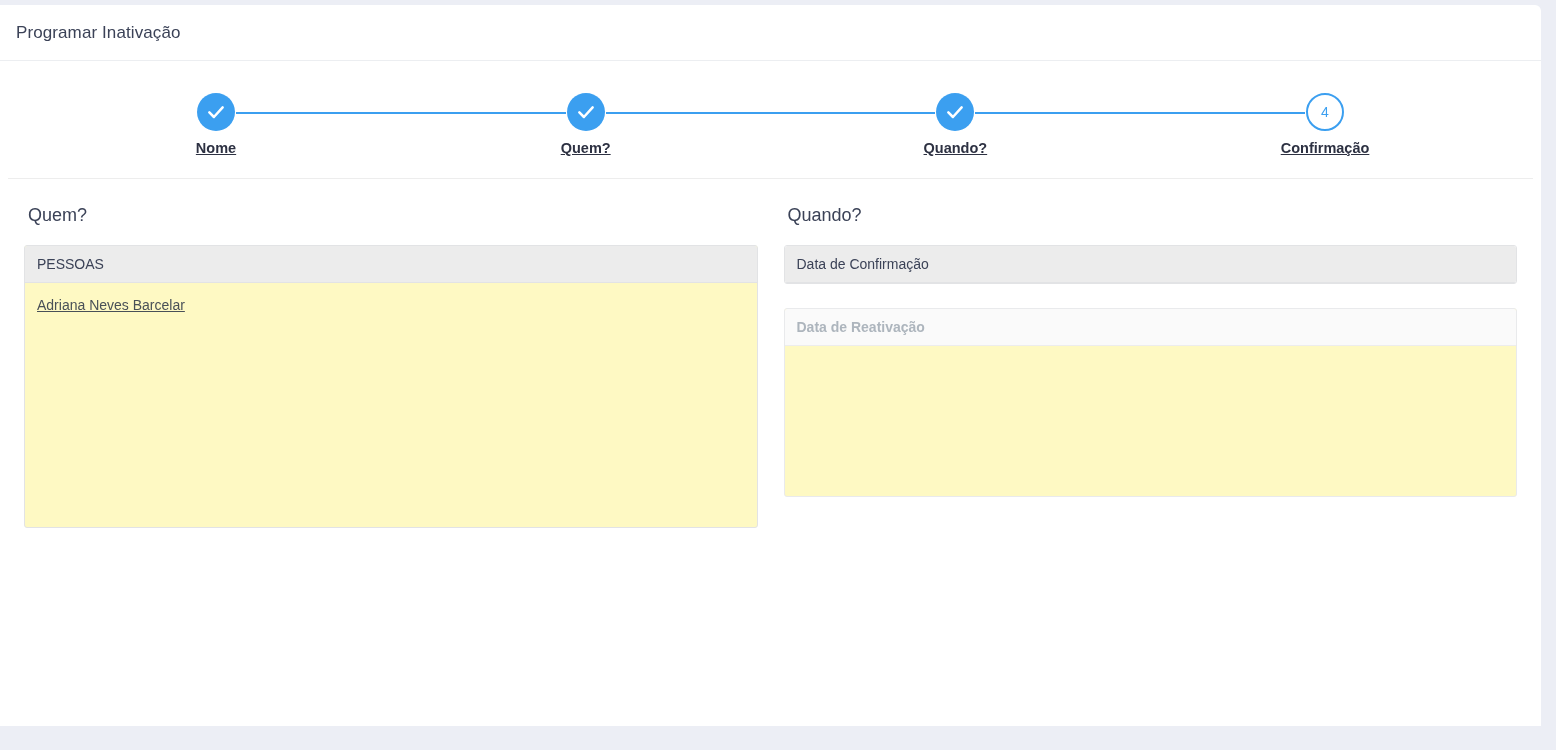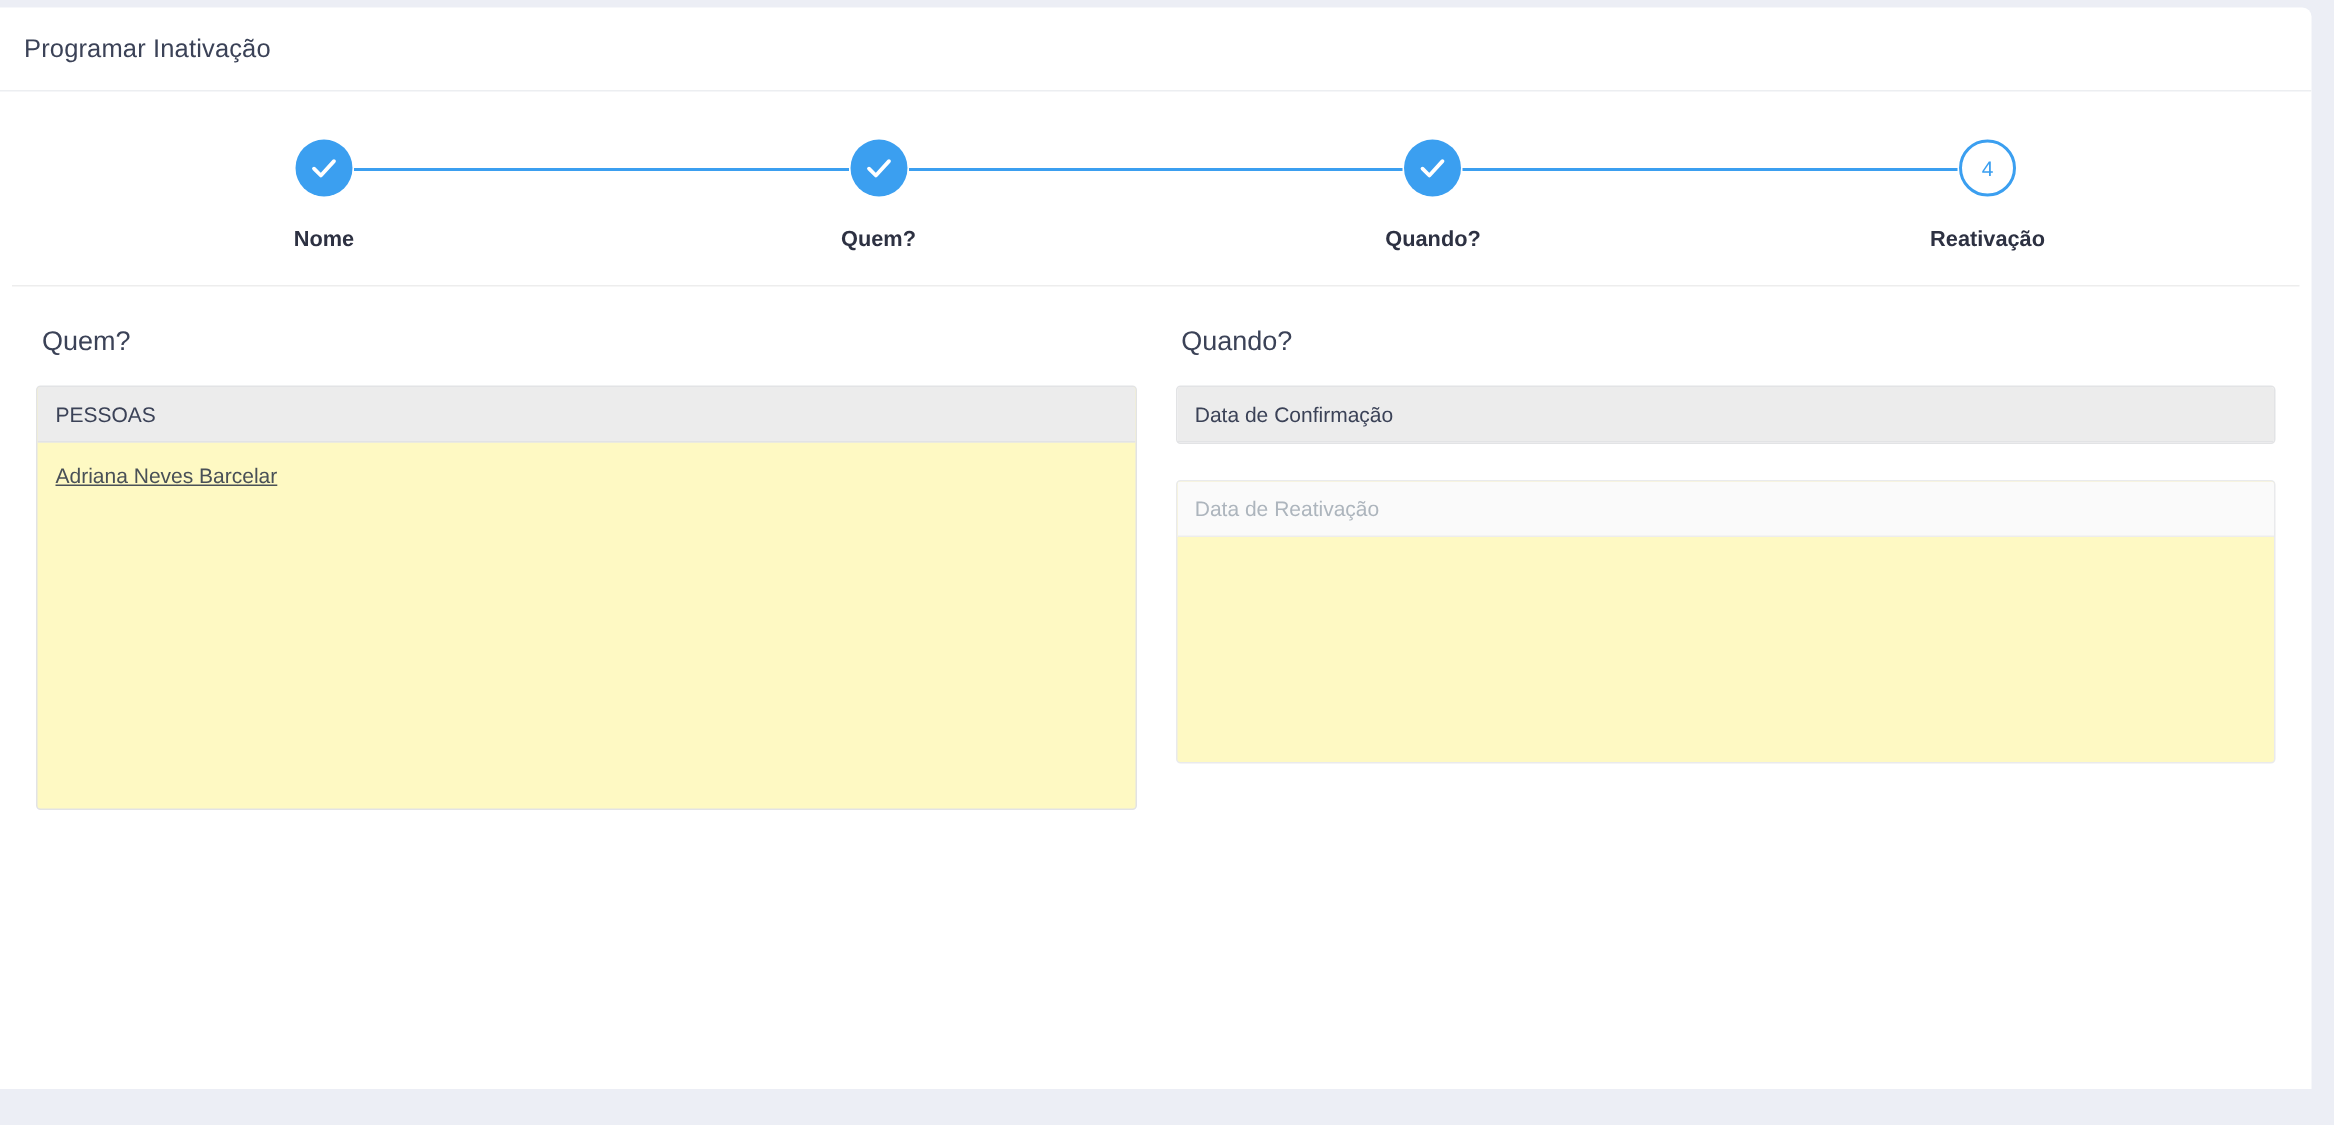--- a/index.html
+++ b/index.html
@@ -77,25 +77,26 @@
     background: #3b9ff0;
   }
   .circle.done svg { display: block; }
   .circle.active {
     background: #ffffff;
     border: 2px solid #3b9ff0;
     color: #3b9ff0;
     font-size: 14px;
   }
   .step-label {
-    margin-top: 21px;
+    margin-top: 9px;
     font-size: 14.5px;
     font-weight: bold;
     color: #2d3142;
     white-space: nowrap;
+    text-decoration: underline;
   }
   
   .content {
     display: flex;
     padding: 26px 24px 0 24px;
     gap: 26px;
   }
   .col { flex: 1 1 0; min-width: 0; }
   .section-title {
     font-size: 18px;
@@ -126,21 +127,21 @@
     color: #495057;
     padding: 2px 0 10px 0;
     text-decoration: underline;
   }
   
   .card.disabled .card-header {
     background: #fafafa;
     color: #adb5bd;
     border-bottom: 1px solid #ededed;
   }
-  .card.disabled { border-color: #e9eaec; }
+  .card.disabled { border-color: #e9eaec; font-weight: bold; }
 </style>
 </head>
 <body>
 
 <div id="app">
   <div class="panel">
 
     <div class="modal-header">
       <div class="modal-title">Programar Inativação</div>
     </div>
@@ -182,21 +183,21 @@
                 </svg>
             </span>
           </div>
           <div class="step-label">Quando?</div>
         </div>
 
         <div class="connector"></div>
 
         <div class="step">
           <div class="circle active">4</div>
-          <div class="step-label">Reativação</div>
+          <div class="step-label">Confirmação</div>
         </div>
 
       </div>
     </div>
 
     <div class="content">
 
       <div class="col">
         <div class="section-title">Quem?</div>
 

